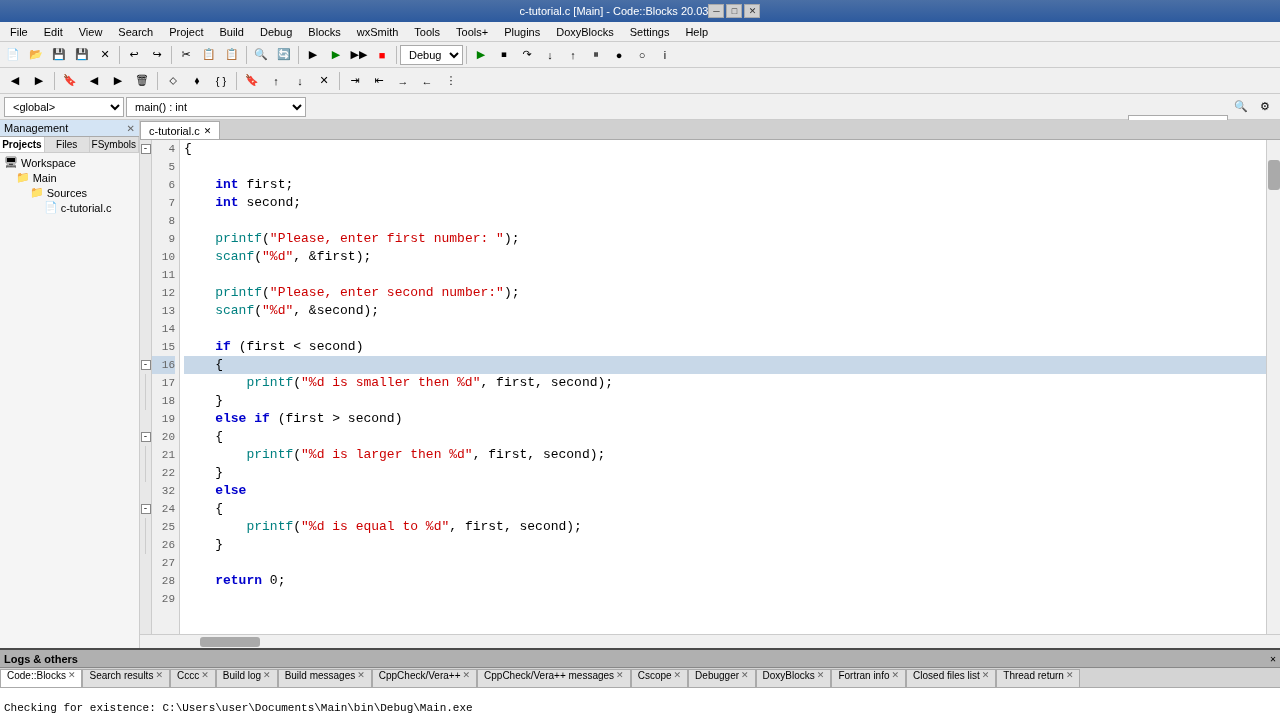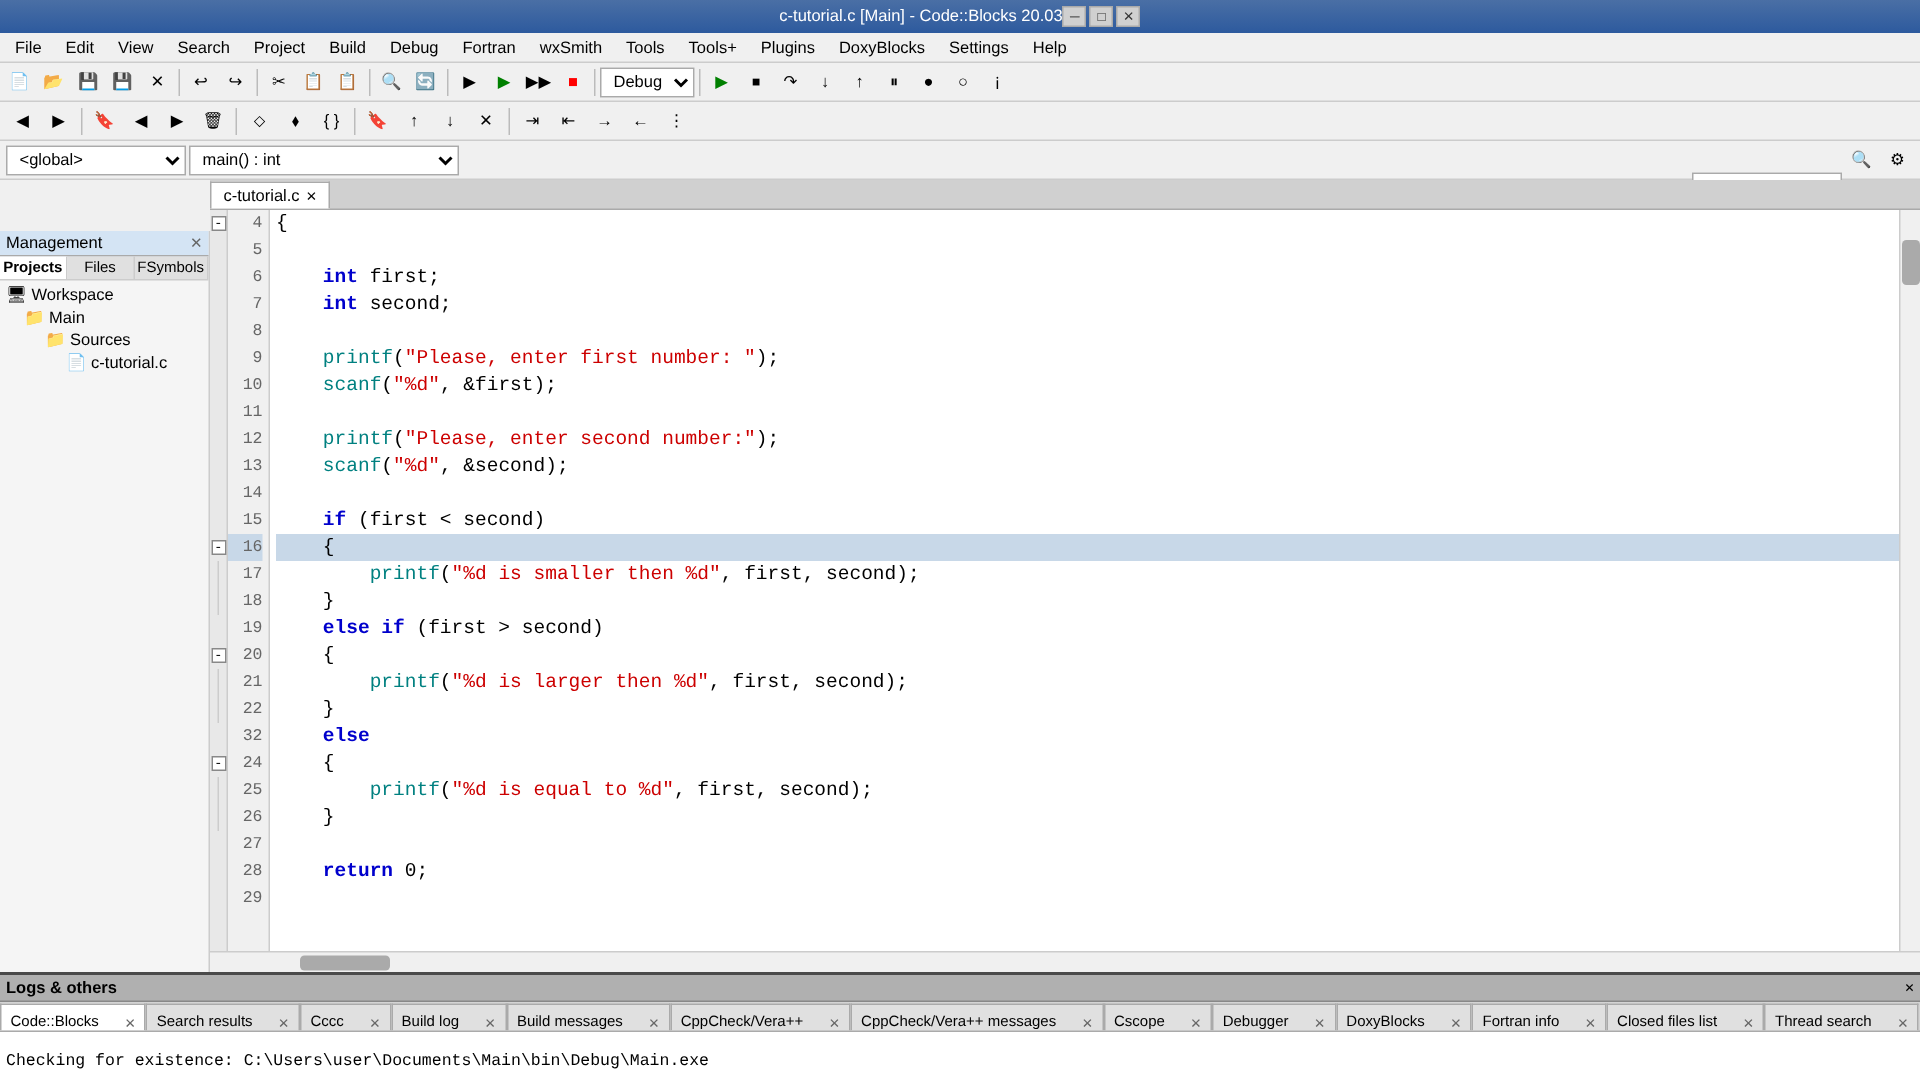--- a/index.html
+++ b/index.html
@@ -86,21 +86,20 @@
       height: calc(720px - 22px - 20px - 26px - 26px - 26px - 26px - 26px - 20px);
     }
 
     
     #left-panel {
       width: 140px;
       background: #f5f5f5;
       border-right: 1px solid #ccc;
       display: flex;
       flex-direction: column;
-      margin-top: 34px;
     }
     #panel-header {
       background: #d4e4f4;
       border-bottom: 1px solid #aaa;
       padding: 2px 4px;
       font-size: 11px;
       font-family: 'Segoe UI', sans-serif;
       display: flex;
       justify-content: space-between;
       align-items: center;
@@ -243,22 +242,22 @@
     .bottom-tab {
       height: 18px;
       padding: 0 6px;
       background: #e0e0e0;
       border: 1px solid #aaa;
       border-bottom: none;
       font-size: 10px;
       font-family: 'Segoe UI', sans-serif;
       cursor: pointer;
       display: flex;
-      align-items: flex-end;
-      gap: 17px;
+      align-items: flex-start;
+      gap: 2px;
       white-space: nowrap;
     }
     .bottom-tab.active { background: white; }
     .bottom-tab-close { color: #666; font-size: 9px; }
 
     #logs-content {
       flex: 1;
       overflow: auto;
       padding: 2px 4px;
       font-size: 11px;
@@ -330,21 +329,21 @@
 </div>
 
 <div id="menu-bar">
   <span class="menu-item">File</span>
   <span class="menu-item">Edit</span>
   <span class="menu-item">View</span>
   <span class="menu-item">Search</span>
   <span class="menu-item">Project</span>
   <span class="menu-item">Build</span>
   <span class="menu-item">Debug</span>
-  <span class="menu-item">Fortran</span>
+  <span class="menu-item">Blocks</span>
   <span class="menu-item">wxSmith</span>
   <span class="menu-item">Tools</span>
   <span class="menu-item">Tools+</span>
   <span class="menu-item">Plugins</span>
   <span class="menu-item">DoxyBlocks</span>
   <span class="menu-item">Settings</span>
   <span class="menu-item">Help</span>
 </div>
 
 <div class="toolbar" id="toolbar1">
@@ -659,21 +658,21 @@
     </div>
     <div class="bottom-tab">
       <span>Fortran info</span>
       <span class="bottom-tab-close">✕</span>
     </div>
     <div class="bottom-tab">
       <span>Closed files list</span>
       <span class="bottom-tab-close">✕</span>
     </div>
     <div class="bottom-tab">
-      <span>Thread search</span>
+      <span>Thread return</span>
       <span class="bottom-tab-close">✕</span>
     </div>
   </div>
   <div id="logs-content">
     <div>&nbsp;</div>
     <div>Checking for existence: C:\Users\user\Documents\Main\bin\Debug\Main.exe</div>
 
   </div>
 </div>
 

